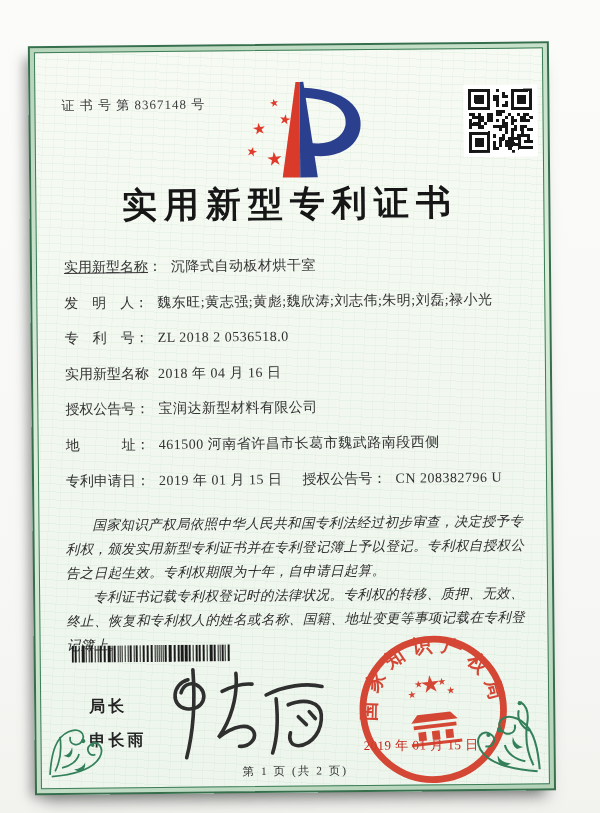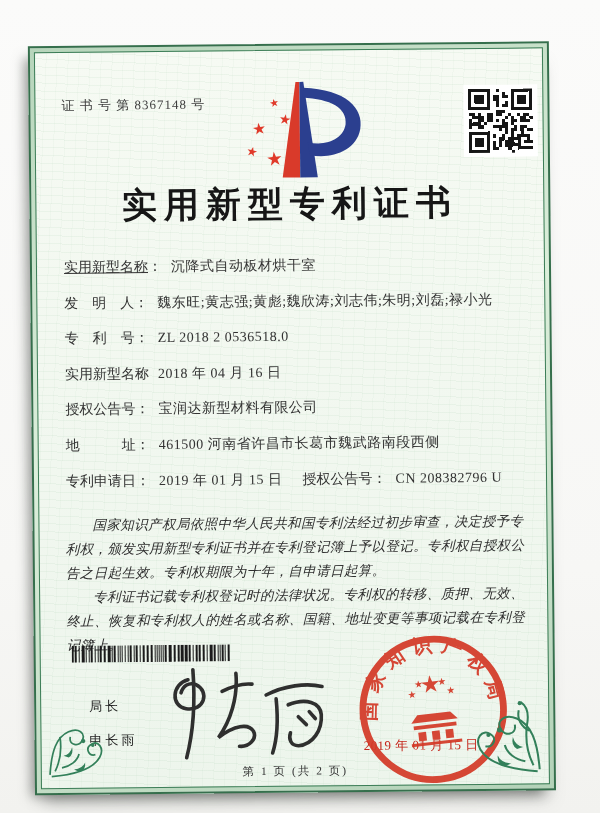--- a/index.html
+++ b/index.html
@@ -32,21 +32,21 @@
   .frow{line-height:21px;margin-bottom:14.6px;white-space:nowrap;}
   .flabel{display:inline-block;width:70px;text-align:justify;text-align-last:justify;vertical-align:top;}
   .flabel.w6{width:84px;text-decoration:underline;}
   .fval{margin-left:9px;letter-spacing:.5px;}
   .g2{margin-left:20px;}
   .paras{position:absolute;top:461px;left:26px;right:19px;}
   .paras p{margin:0;font-size:13.5px;line-height:23.9px;text-indent:2em;color:#2e2e2e;
     font-style:italic;letter-spacing:.4px;}
   .barcode{position:absolute;left:31px;top:593px;width:160px;height:17px;}
   .signer{position:absolute;left:48px;top:637px;font-family:"Liberation Sans","DejaVu Sans",sans-serif;
-    font-size:13px;font-weight:normal;color:#242424;letter-spacing:3px;line-height:34px;}
+    font-size:16px;font-weight:bold;color:#242424;letter-spacing:3px;line-height:34px;}
   .signer div{white-space:nowrap;}
   .signature{position:absolute;left:118px;top:614px;width:172px;height:96px;}
   .sealdate{position:absolute;left:322px;top:687px;font-size:13px;color:#c5271c;letter-spacing:.5px;white-space:nowrap;}
   .seal{position:absolute;left:314px;top:582px;width:156px;height:156px;transform:rotate(-6deg);opacity:.93;}
   .footer{position:absolute;bottom:7px;left:0;width:100%;text-align:center;font-size:11.5px;color:#333;letter-spacing:2px;}
   .corner{position:absolute;bottom:3px;left:3px;width:86px;height:96px;}
   .corner.right{left:auto;right:3px;bottom:3px;width:102px;height:112px;transform:scaleX(-1);}
   svg text.star{font-family:"DejaVu Sans",sans-serif;}
 </style>
 </head>

